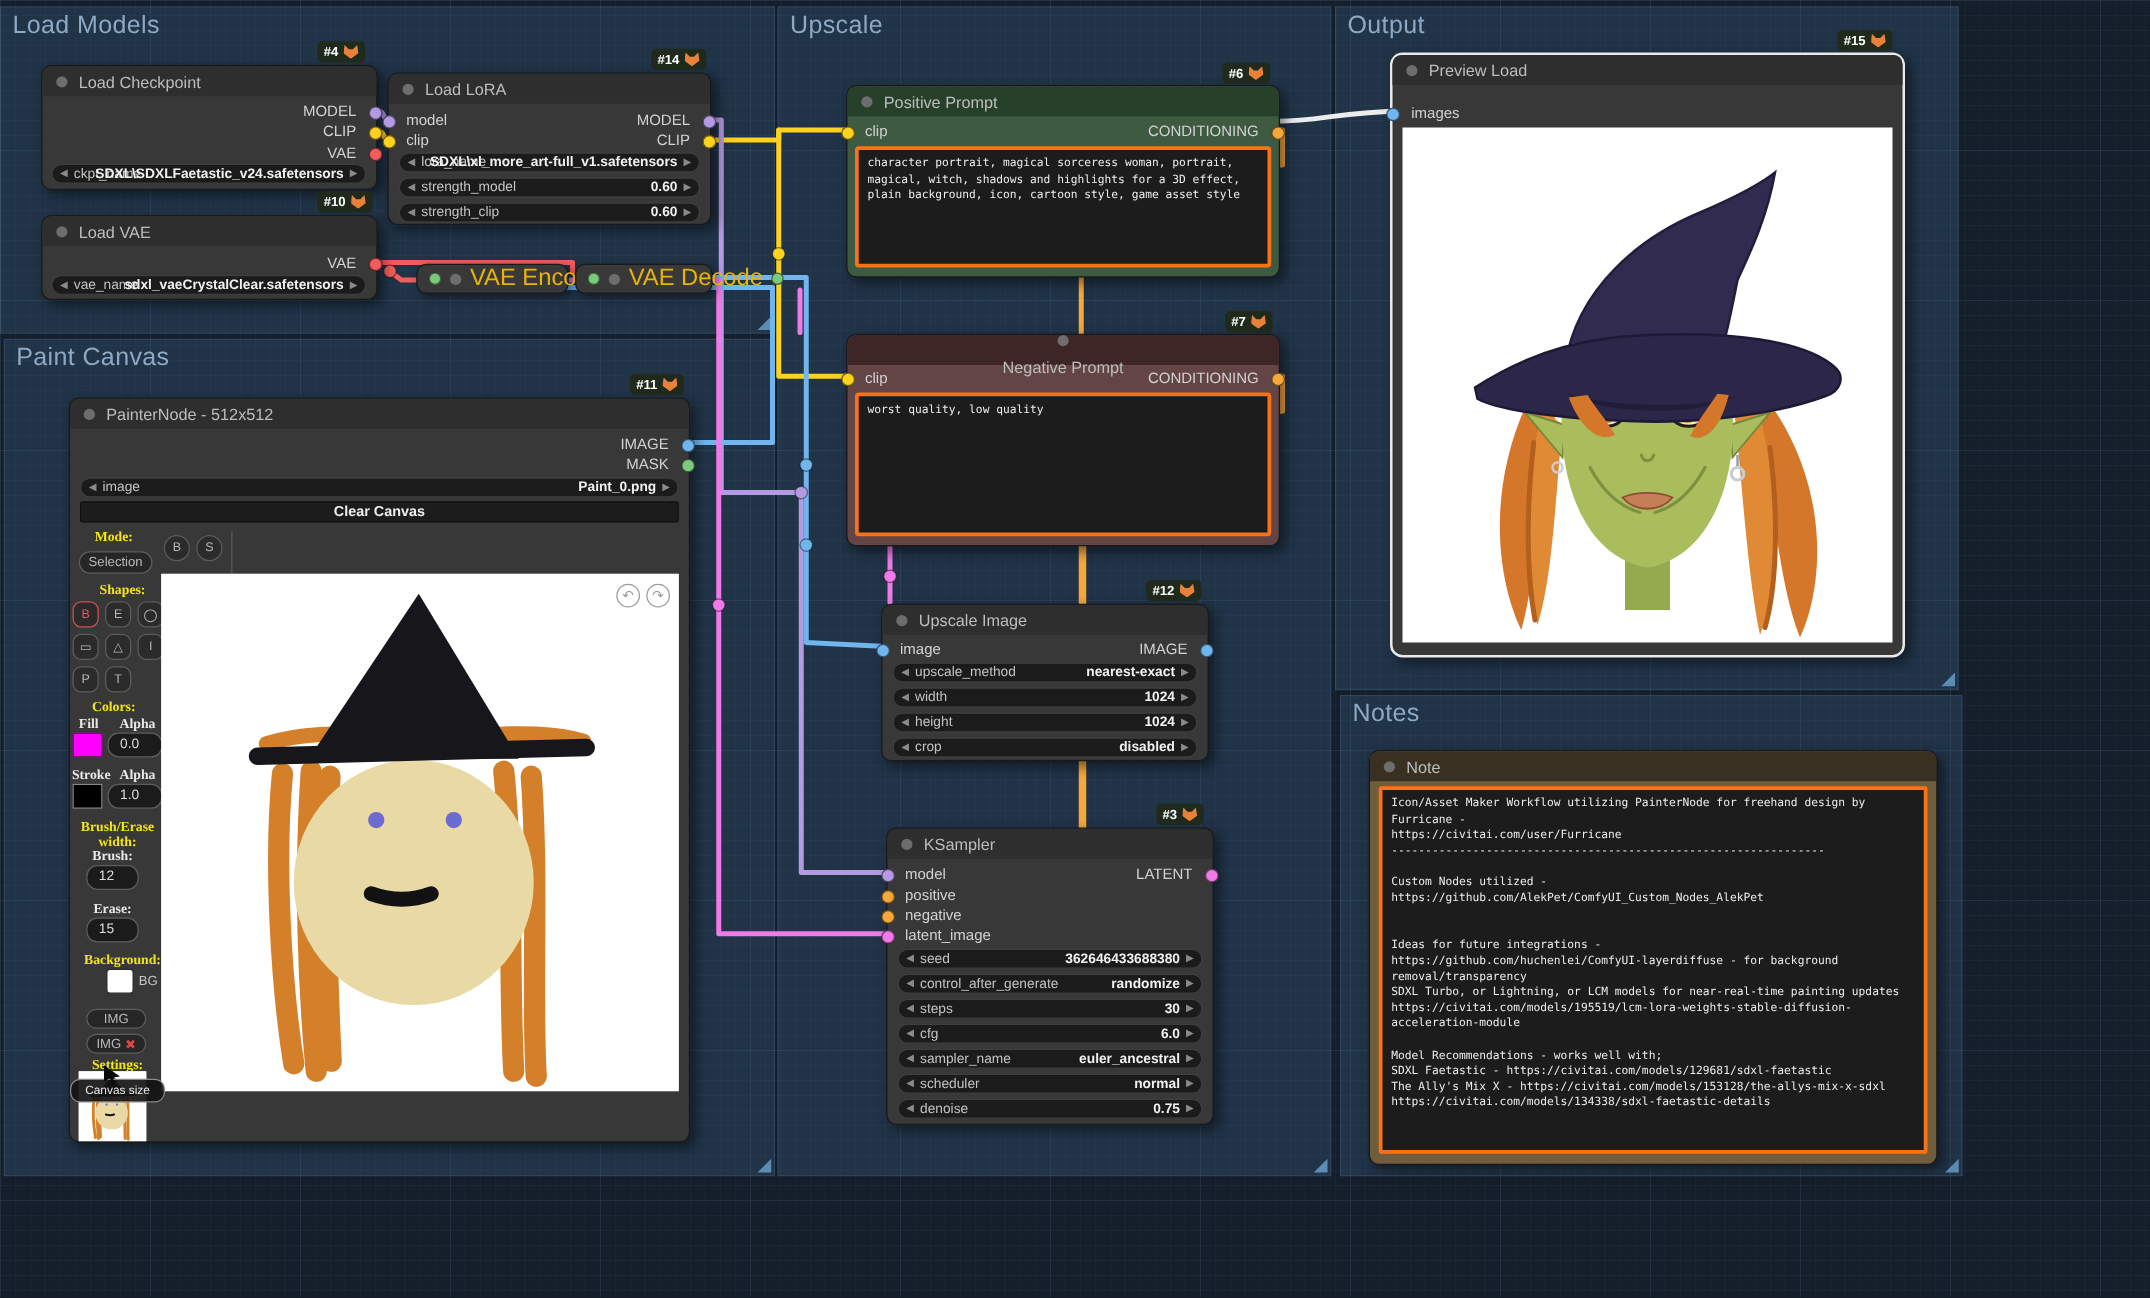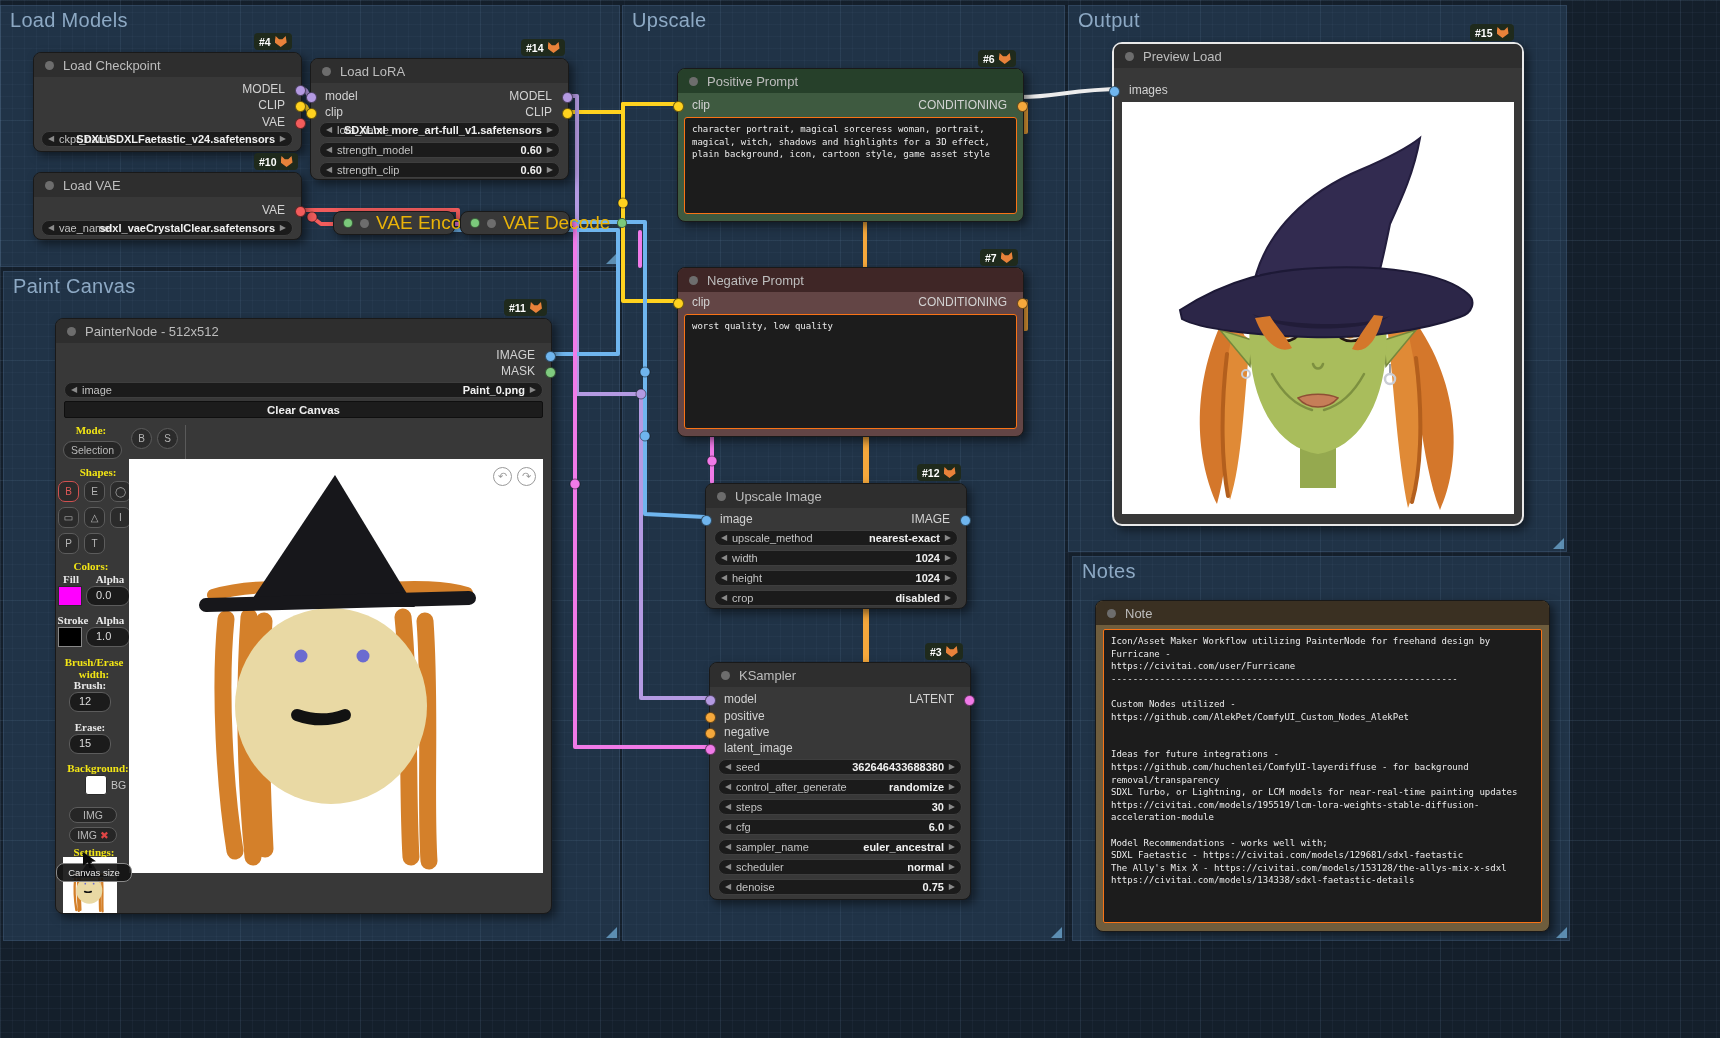--- a/index.html
+++ b/index.html
@@ -21,41 +21,41 @@
   .hdot{width:9px;height:9px;border-radius:50%;background:#6d6d6d;flex:0 0 auto;}
   .ntitle{font-size:13px;color:#bdbdbd;white-space:nowrap;}
   .port{position:absolute;font-size:12px;color:#d2d2d2;white-space:nowrap;}
   .pr{text-align:right;}
   .dot{position:absolute;width:9px;height:9px;border-radius:50%;border:1px solid rgba(0,0,0,.55);z-index:4;}
   .widget{position:absolute;height:16px;background:#1b1b1b;border:1px solid #3e3e3e;border-radius:9px;font-size:11px;color:#c3c3c3;box-sizing:border-box;}
   .wa{position:absolute;top:2px;font-size:8px;color:#8a8a8a;}
   .wal{left:6px;} .war{right:6px;}
   .wname{position:absolute;left:17px;top:1px;white-space:nowrap;}
   .wval{position:absolute;right:17px;top:1px;white-space:nowrap;color:#f1f1f1;font-weight:bold;}
-  .prompt{position:absolute;background:#1c1c1c;border:1px solid #f97316;border-radius:3px;color:#ececec;font:9px/1.4 "DejaVu Sans Mono",monospace;padding:5px 7px;white-space:pre-wrap;box-sizing:border-box;overflow:hidden;}
+  .prompt{position:absolute;background:#1c1c1c;border:3px solid #f97316;border-radius:3px;color:#ececec;font:9px/1.4 "DejaVu Sans Mono",monospace;padding:5px 7px;white-space:pre-wrap;box-sizing:border-box;overflow:hidden;}
   .badge{position:absolute;height:17px;background:#1f2a1c;border-radius:4px;color:#fff;font-size:10.5px;font-weight:bold;display:flex;align-items:center;gap:4px;padding:0 5px;z-index:5;}
   .fox{width:12px;height:11px;background:#e8823a;clip-path:polygon(8% 0,36% 30%,64% 30%,92% 0,100% 60%,50% 100%,0 60%);}
   .cnode{position:absolute;height:24px;background:#383838;border:1px solid #191919;border-radius:8px;display:flex;align-items:center;gap:7px;padding:0 9px;box-sizing:border-box;z-index:3;box-shadow:3px 3px 8px rgba(0,0,0,.5);}
   .gdot{width:8px;height:8px;border-radius:50%;background:#7bc97b;border:1px solid rgba(0,0,0,.5);flex:0 0 auto;}
   .ctitle{font-size:19px;color:#eab308;white-space:nowrap;text-align:right;}
   .ylab{position:absolute;color:#f2e515;font:bold 11px "Liberation Serif",serif;text-align:center;white-space:nowrap;}
   .wlab{position:absolute;color:#e8e8e8;font:bold 11px "Liberation Serif",serif;text-align:center;white-space:nowrap;}
   .pbtn{position:absolute;width:21px;height:21px;border-radius:7px;background:#2b2b2b;border:1px solid #5c5c5c;color:#b5b5b5;font-size:10px;display:flex;align-items:center;justify-content:center;box-sizing:border-box;}
   .pbtn.red{border-color:#d05050;color:#e05858;}
   .pill{position:absolute;background:#262626;border:1px solid #5c5c5c;border-radius:9px;color:#b9b9b9;font-size:10.5px;display:flex;align-items:center;justify-content:center;box-sizing:border-box;}
   .inp{position:absolute;background:#1b1b1b;border:1px solid #5c5c5c;border-radius:9px;color:#ddd;font-size:11px;padding:2px 0 0 9px;box-sizing:border-box;}
   .swatch{position:absolute;box-sizing:border-box;border:1px solid #2a2a2a;}
   .btnbar{position:absolute;background:#1c1c1c;border:1px solid #0f0f0f;color:#efefef;font-size:11.5px;font-weight:bold;display:flex;align-items:center;justify-content:center;box-sizing:border-box;border-radius:2px;}
   .circ{position:absolute;width:19px;height:19px;border-radius:50%;border:1.5px solid #9a9a9a;color:#9a9a9a;font-size:11px;display:flex;align-items:center;justify-content:center;box-sizing:border-box;background:rgba(255,255,255,.85);}
   .tooltip{position:absolute;background:rgba(20,20,20,.92);border:1px solid #8a8a8a;border-radius:8px;color:#e8e8e8;font-size:9.5px;display:flex;align-items:center;justify-content:center;z-index:7;}
   .cursor{position:absolute;width:13px;height:16px;background:#0a0a0a;clip-path:polygon(0 0,100% 58%,55% 63%,70% 100%,48% 100%,38% 66%,0 84%);z-index:8;}
   .notebody{background:#6f5d3d;}
   .notehead{background:#3a3022 !important;}
   .greenbody{background:#3e5a40;} .greenhead{background:#26402a !important;align-items:center;}
-  .redbody{background:#634545;} .redhead{background:#3f2626 !important;}
+  .redbody{background:#634545;} .redhead{background:#3f2626 !important;flex-direction:column;}
   .sel{border:2px solid #e9e9e9;border-radius:10px;}
 </style>
 </head>
 <body>
 
 <div id="stage">
 
   <div class="group" style="left:0;top:5px;width:618px;height:260px;">
     <div class="gtitle">Load Models</div>
   </div>

